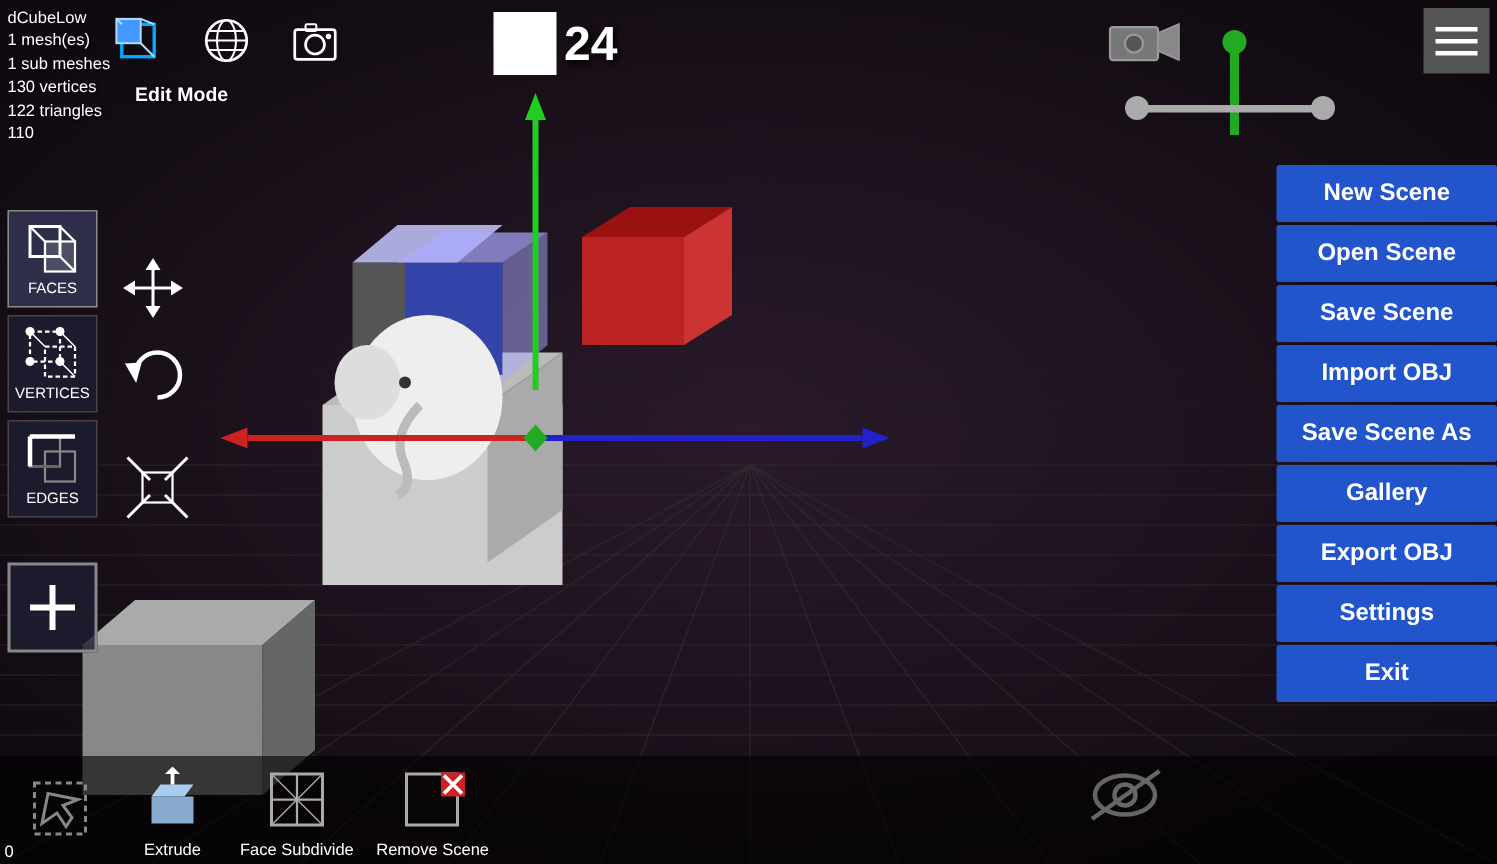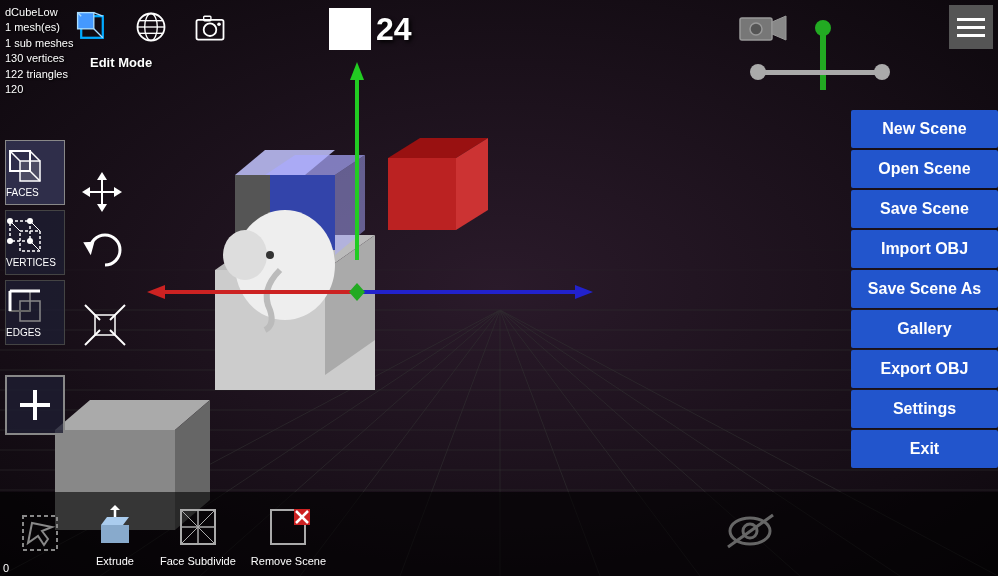--- a/index.html
+++ b/index.html
@@ -176,21 +176,21 @@
       z-index: 10;
     }
 
     .tool-item {
       width: 60px;
       height: 65px;
       background: rgba(30,30,50,0.8);
       border: 1px solid #444;
       display: flex;
       flex-direction: column;
-      align-items: flex-start;
+      align-items: center;
       justify-content: center;
       cursor: pointer;
       color: white;
       font-size: 10px;
       text-align: center;
     }
 
     .tool-item.active {
       background: rgba(50,50,80,0.9);
       border-color: #888;
@@ -244,21 +244,21 @@
       color: white;
       font-size: 30px;
     }
 
     
     #bottom-toolbar {
       position: absolute;
       bottom: 0;
       left: 0;
       right: 0;
-      height: 84px;
+      height: 72px;
       background: rgba(0,0,0,0.6);
       display: flex;
       align-items: center;
       justify-content: space-between;
       padding: 0 10px;
       z-index: 10;
     }
 
     .bottom-tool {
       display: flex;
@@ -390,21 +390,21 @@
 
     <rect x="135" y="495" width="25" height="25" fill="none" stroke="#888" stroke-width="1" stroke-dasharray="3,2"></rect>
   </svg>
 
   <div id="info-panel">
     <div>dCubeLow</div>
     <div>1 mesh(es)</div>
     <div>1 sub meshes</div>
     <div>130 vertices</div>
     <div>122 triangles</div>
-    <div>120</div>
+    <div>110</div>
   </div>
 
   <div id="top-toolbar">
 
     <div class="toolbar-icon">
       <svg viewBox="0 0 40 40" fill="none" xmlns="http://www.w3.org/2000/svg">
         <rect x="8" y="8" width="24" height="24" fill="none" stroke="#00aaff" stroke-width="2.5"></rect>
         <rect x="4" y="4" width="18" height="18" fill="#4499ff" stroke="#aaddff" stroke-width="1.5"></rect>
         <line x1="4" y1="4" x2="8" y2="8" stroke="#aaddff" stroke-width="1.5"></line>
         <line x1="22" y1="4" x2="32" y2="8" stroke="#aaddff" stroke-width="1.5"></line>

